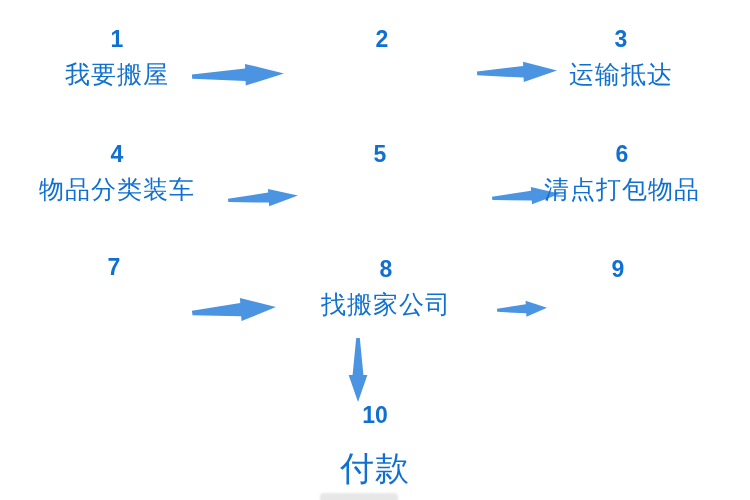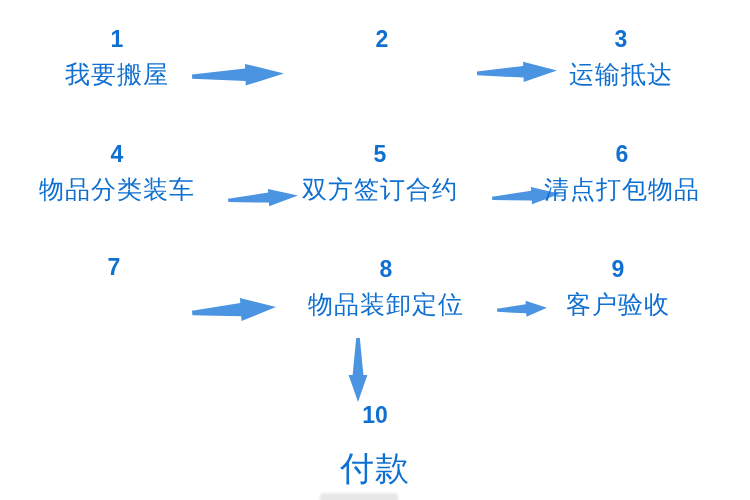--- a/index.html
+++ b/index.html
@@ -101,21 +101,20 @@
     <span class="num">4</span>
     <span class="label">物品分类装车</span>
   </div>
   <span class="arrow arrow-3">
     <svg viewBox="0 0 100 36" preserveAspectRatio="none" aria-hidden="true">
       <polygon class="arrow-fill" points="0,15.5 58,10.5 58,5 100,18 58,31 58,25.5 0,20.5" fill="#4b94e2"></polygon>
     </svg>
   </span>
   <div class="step step-5">
     <span class="num">5</span>
-    <span class="label">双方签订合约</span>
   </div>
   <span class="arrow arrow-4">
     <svg viewBox="0 0 100 36" preserveAspectRatio="none" aria-hidden="true">
       <polygon class="arrow-fill" points="0,15.5 58,10.5 58,5 100,18 58,31 58,25.5 0,20.5" fill="#4b94e2"></polygon>
     </svg>
   </span>
   <div class="step step-6">
     <span class="num">6</span>
     <span class="label">清点打包物品</span>
   </div>
@@ -123,30 +122,29 @@
   <div class="step step-7">
     <span class="num">7</span>
   </div>
   <span class="arrow arrow-5">
     <svg viewBox="0 0 100 36" preserveAspectRatio="none" aria-hidden="true">
       <polygon class="arrow-fill" points="0,15.5 58,10.5 58,5 100,18 58,31 58,25.5 0,20.5" fill="#4b94e2"></polygon>
     </svg>
   </span>
   <div class="step step-8">
     <span class="num">8</span>
-    <span class="label">物品装卸定位</span>
+    <span class="label">找搬家公司</span>
   </div>
   <span class="arrow arrow-6">
     <svg viewBox="0 0 100 36" preserveAspectRatio="none" aria-hidden="true">
       <polygon class="arrow-fill" points="0,15.5 58,10.5 58,5 100,18 58,31 58,25.5 0,20.5" fill="#4b94e2"></polygon>
     </svg>
   </span>
   <div class="step step-9">
     <span class="num">9</span>
-    <span class="label">客户验收</span>
   </div>
 
   <span class="arrow arrow-down">
     <svg viewBox="0 0 36 100" preserveAspectRatio="none" aria-hidden="true">
       <polygon class="arrow-fill" points="15.5,0 10.5,58 5,58 18,100 31,58 25.5,58 20.5,0" fill="#4b94e2"></polygon>
     </svg>
   </span>
   <div class="step step-10">
     <span class="num">10</span>
     <span class="label">付款</span>

